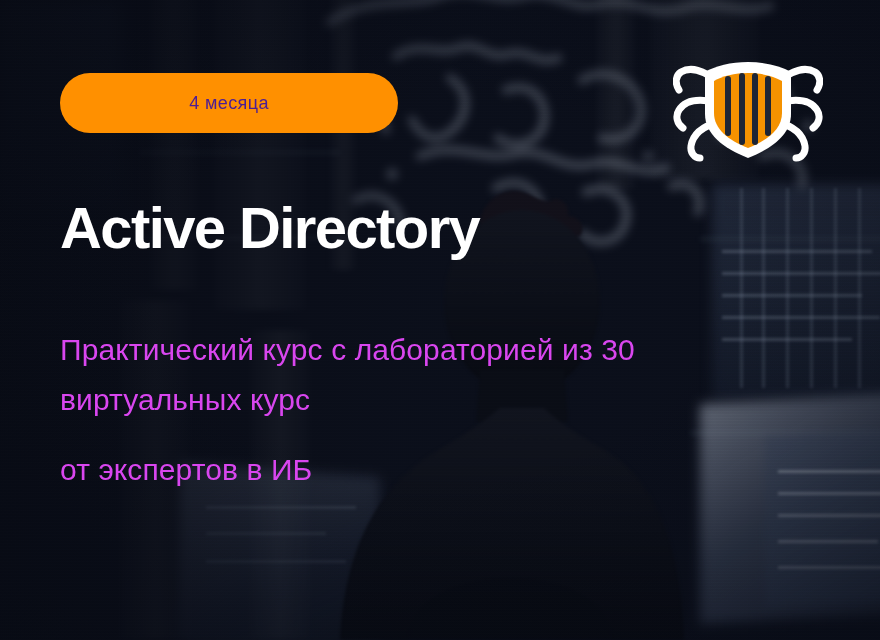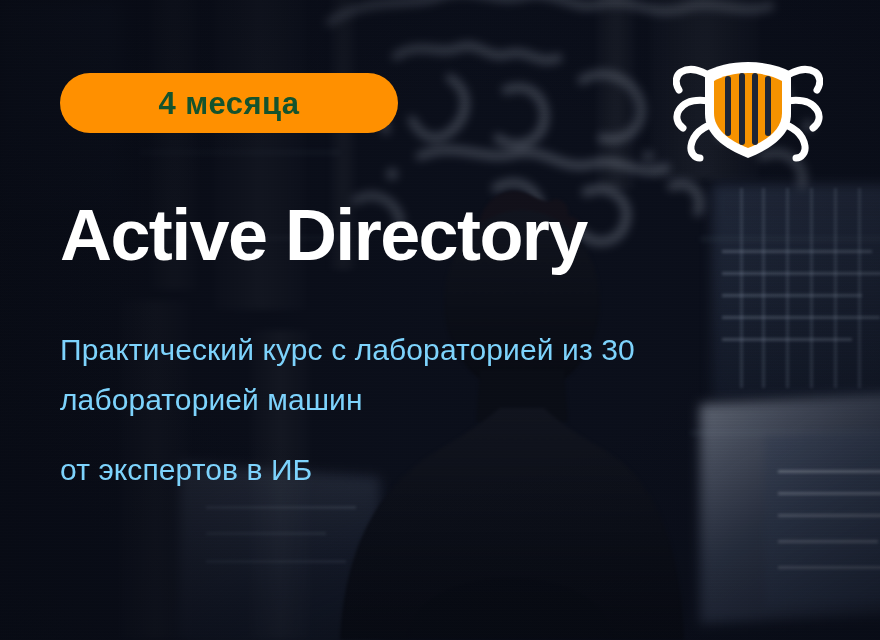--- a/index.html
+++ b/index.html
@@ -152,55 +152,55 @@
     width: 338px;
     height: 60px;
     border-radius: 30px;
     background: #ff9000;
     display: flex;
     align-items: center;
     justify-content: center;
     cursor: pointer;
   }
   .badge-label {
-    color: #14532d;
-    font-size: 31px;
-    font-weight: 700;
+    color: #4c1d95;
+    font-size: 18px;
+    font-weight: 400;
     letter-spacing: 0.4px;
     line-height: 1;
   }
 
   .logo {
     position: absolute;
     left: 673px;
     top: 52px;
     width: 150px;
     height: 112px;
   }
   .logo svg { width: 100%; height: 100%; display: block; }
 
   .title {
     position: absolute;
     left: 60px;
     top: 198px;
     margin: 0;
     color: #ffffff;
-    font-size: 72px;
+    font-size: 58px;
     font-weight: 700;
     letter-spacing: -1.6px;
     line-height: 1.04;
     white-space: nowrap;
   }
 
   .subtitle {
     position: absolute;
     left: 60px;
     top: 325px;
     width: 730px;
-    color: #7dd3fc;
+    color: #d946ef;
     font-size: 30px;
     font-weight: 300;
     line-height: 50px;
     letter-spacing: 0.1px;
   }
   .sub-line { display: block; white-space: nowrap; }
   .sub-line.gap { margin-top: 20px; }
 </style>
 </head>
 <body>
@@ -337,18 +337,18 @@
           <rect x="79" y="21" width="6" height="72" rx="3"></rect>
           <rect x="92" y="24" width="6" height="60" rx="3"></rect>
         </g>
       </svg>
     </div>
 
     <h1 class="title">Active Directory</h1>
 
     <div class="subtitle">
       <span class="sub-line">Практический курс с лабораторией из 30</span>
-      <span class="sub-line">лабораторией машин</span>
+      <span class="sub-line">виртуальных курс</span>
       <span class="sub-line gap">от экспертов в ИБ</span>
     </div>
 
   </div>
 </div>
 
 </body></html>

